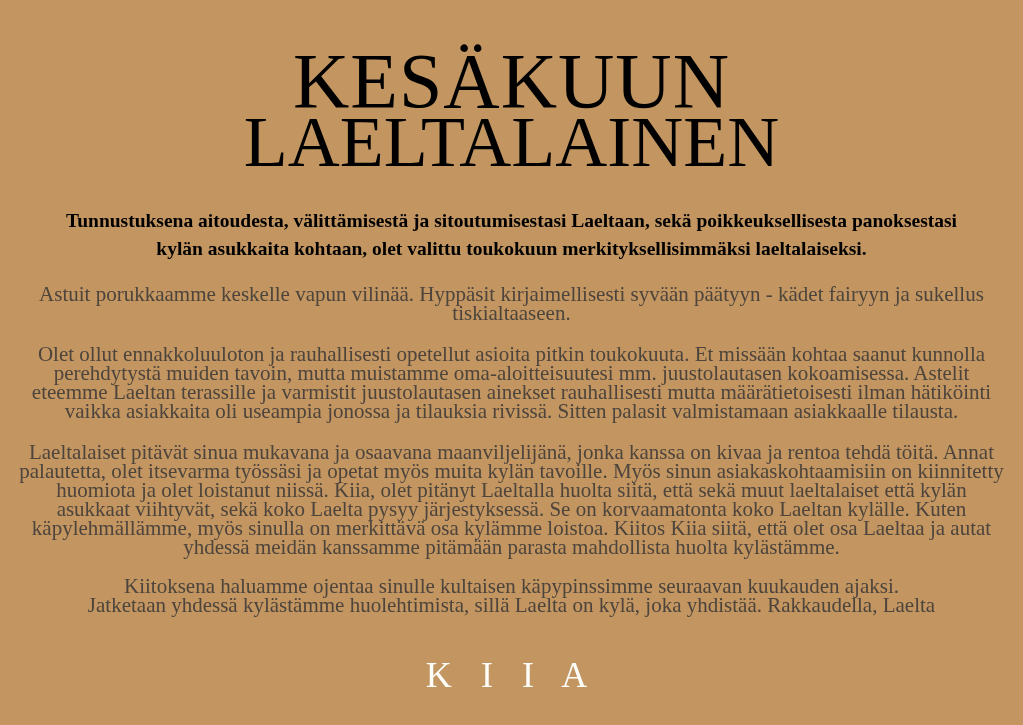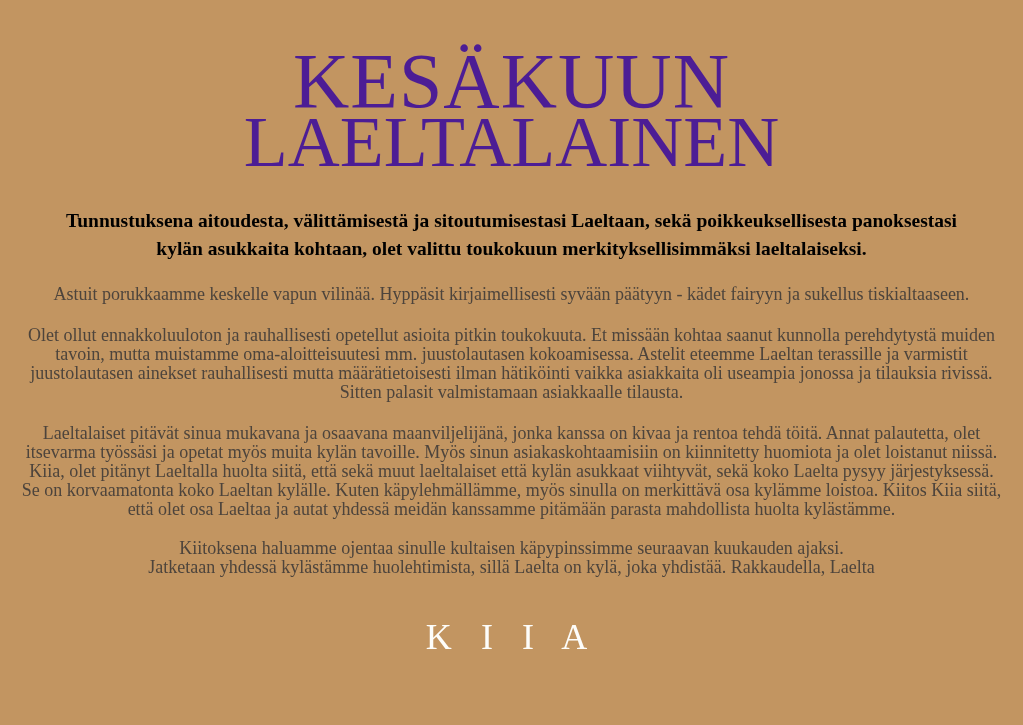--- a/index.html
+++ b/index.html
@@ -11,21 +11,21 @@
     width: 1023px;
     height: 725px;
     background: #c29561;
     overflow: hidden;
     font-family: "Liberation Serif", "DejaVu Serif", serif;
     text-align: center;
     box-sizing: border-box;
     padding-top: 42px;
   }
   .title {
-    color: #4c1d95;
+    color: #000000;
     margin: 0 auto;
   }
   .title-line1 {
     display: block;
     font-size: 78px;
     line-height: 1;
     font-weight: 500;
     letter-spacing: 1px;
   }
   .title-line2 {
@@ -39,21 +39,21 @@
   .subtitle {
     color: #000000;
     font-weight: bold;
     font-size: 19.5px;
     line-height: 28px;
     max-width: 940px;
     margin: 31px auto 0 auto;
   }
   .body-text p {
     color: #4d443c;
-    font-size: 18px;
+    font-size: 21px;
     line-height: 19px;
     max-width: 985px;
     margin: 22px auto 0 auto;
     white-space: pre-line;
   }
   .body-text p.closing {
     margin-top: 20px;
   }
   .signature {
     color: #fdfdfa;

